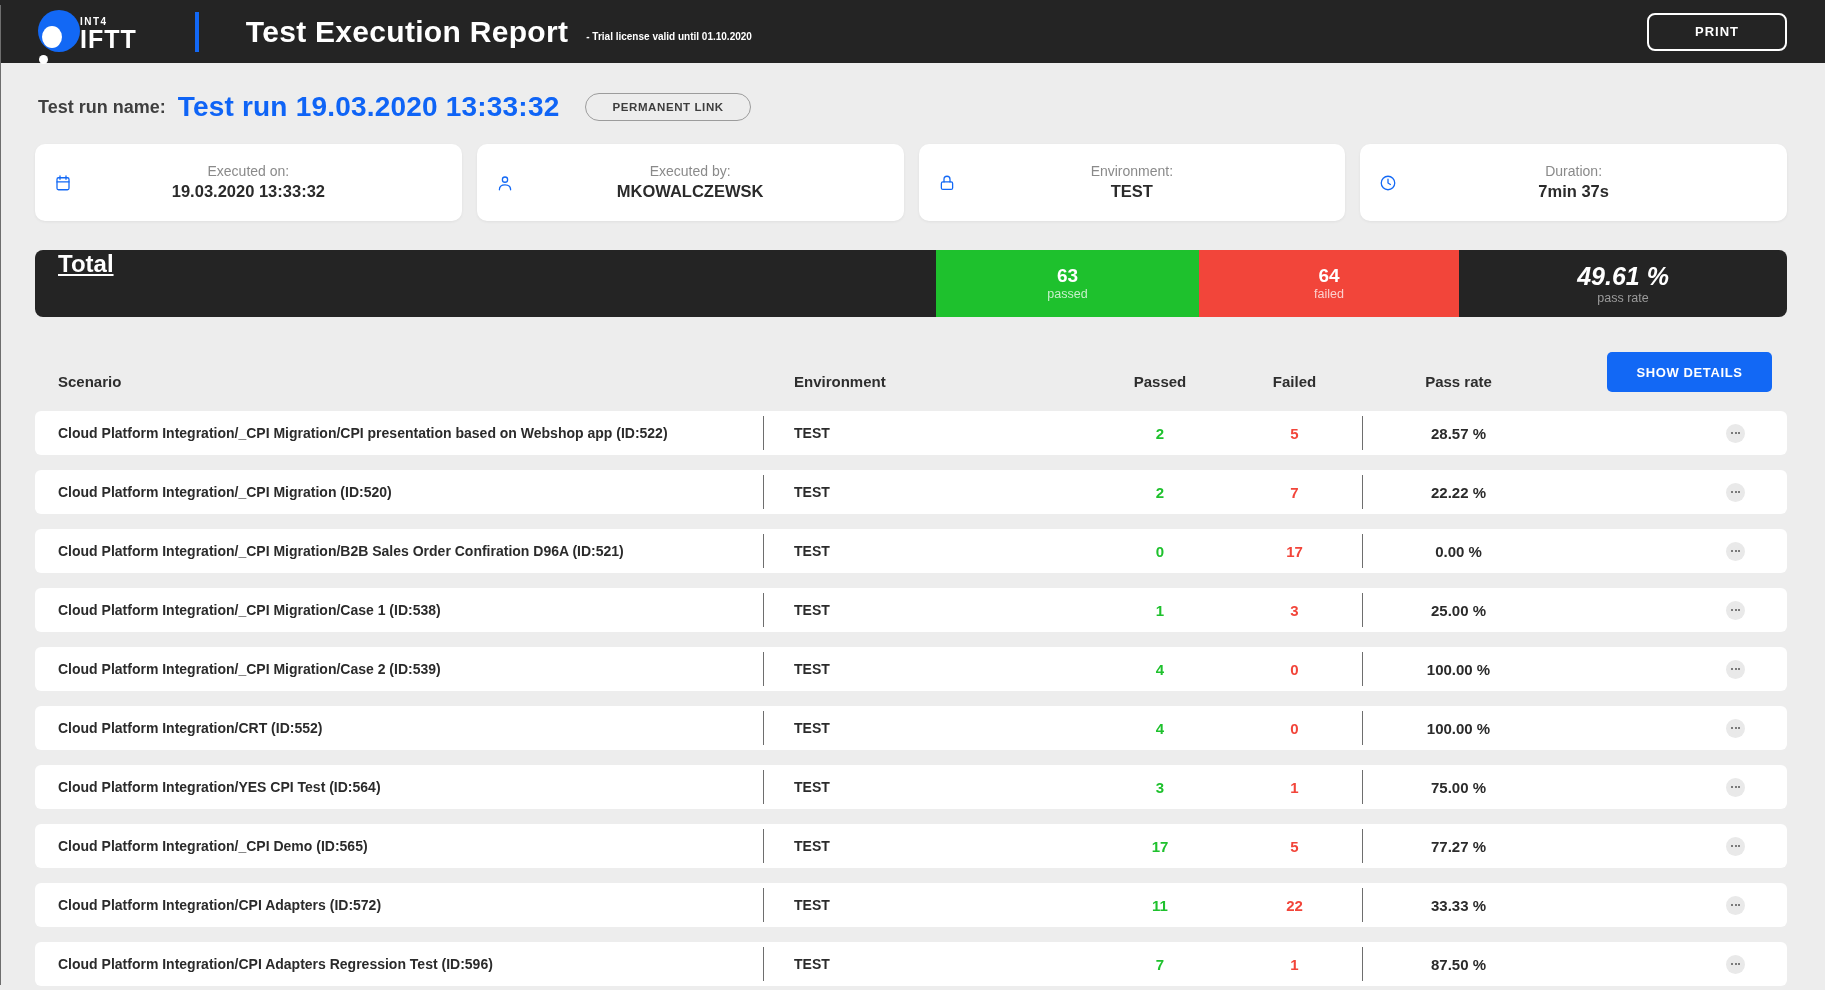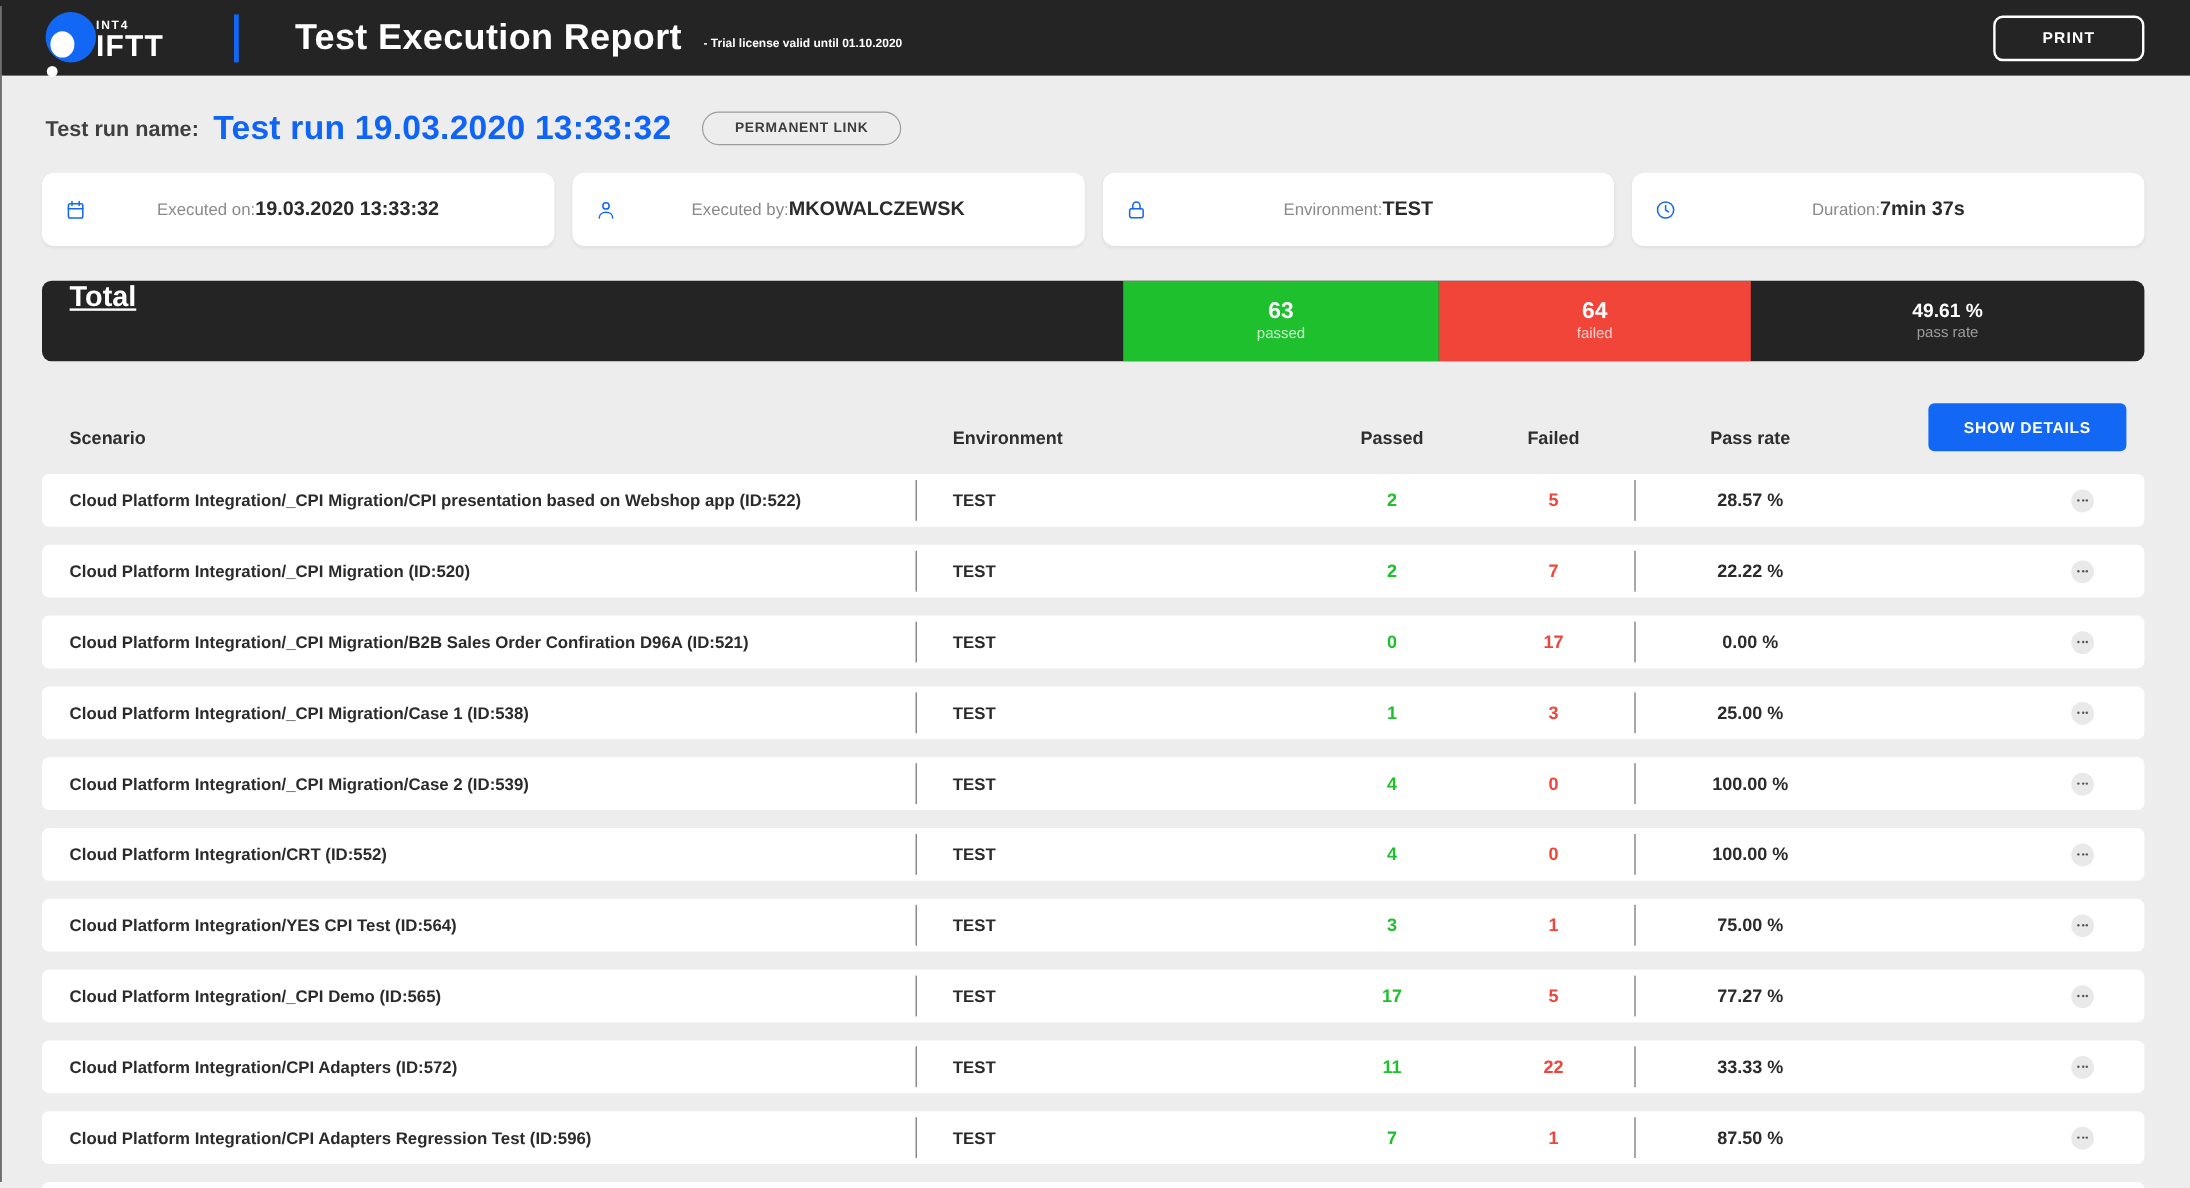--- a/index.html
+++ b/index.html
@@ -14,55 +14,55 @@
   .logo-mark::before { content:""; position:absolute; width:20px; height:22px; border-radius:50%;
     background:#fff; left:4px; bottom:4px; }
   .logo-mark::after { content:""; position:absolute; width:9px; height:9px; border-radius:50%;
     background:#fff; left:1px; bottom:-12px; }
   .logo-text { display:flex; flex-direction:column; line-height:1; }
   .brand-top { font-size:10px; font-weight:bold; letter-spacing:1.5px; }
   .brand-bottom { font-size:25px; font-weight:bold; letter-spacing:1px; }
   .title-divider { width:4px; height:40px; background:#1268f5; margin:0 47px 0 58px; }
   .page-title { font-size:30px; font-weight:bold; letter-spacing:.3px; }
   .license-note { font-size:10px; font-weight:bold; color:#fff; margin-left:18px; padding-top:10px; }
-  .print-button { margin-left:auto; width:126px; height:38px; background:transparent; color:#fff;
+  .print-button { margin-left:auto; width:140px; height:38px; background:transparent; color:#fff;
     border:2px solid #fff; border-radius:8px; font-size:13px; font-weight:bold; letter-spacing:1px;
     font-family:inherit; cursor:pointer; }
 
   .content { width:1752px; margin:0 auto 0 35px; }
 
   
   .test-run-bar { margin-top:25px; height:38px; display:flex; align-items:center; padding-left:3px; }
   .test-run-label { font-size:18px; font-weight:bold; color:#3f3f3f; }
   .test-run-name { font-size:28px; font-weight:bold; color:#0f64f6; margin-left:12px; letter-spacing:.2px; }
   .permanent-link-button { margin-left:26px; height:28px; padding:0 26px; border-radius:15px;
     border:1px solid #9c9c9c; background:transparent; color:#3d3d3d; font-size:11.5px; font-weight:bold;
     letter-spacing:.6px; font-family:inherit; cursor:pointer; }
 
   
   .cards { margin-top:18px; display:flex; gap:15px; }
-  .card { flex:1; height:61px; background:#fff; border-radius:10px; position:relative;
-    display:flex; flex-direction:row; align-items:center; justify-content:center;
+  .card { flex:1; height:77px; background:#fff; border-radius:10px; position:relative;
+    display:flex; flex-direction:column; align-items:center; justify-content:center;
     box-shadow:0 1px 3px rgba(0,0,0,.06);text-align:center; }
   .card .icon { position:absolute; left:19px; top:50%; transform:translateY(-50%); width:18px; height:18px; }
   .card-label { font-size:14px; color:#8a8a8a; line-height:1.25; }
   .card-value { font-size:16.5px; font-weight:bold; color:#2b2b2b; line-height:1.25; }
 
   
   .total-bar { margin-top:29px; height:67px; background:#242424; border-radius:8px;
     display:flex; overflow:hidden; color:#fff; }
   .total-label-seg { width:901px; display:flex; padding-left:23px;text-decoration:underline; }
   .total-label { font-size:24px; font-weight:bold; }
   .seg { display:flex; flex-direction:column; align-items:center; justify-content:center; line-height:1.2; }
   .seg-passed { width:263px; background:#1ec12d; }
   .seg-failed { width:260px; background:#f2453a; }
   .seg-rate { flex:1; }
   .seg-value { font-size:19px; font-weight:bold; }
   .seg-sub { font-size:12.5px; color:rgba(255,255,255,.75); }
-  .seg-rate .seg-value { font-size:16px; }
+  .seg-rate .seg-value { font-size:25px;font-style:italic; }
   .seg-rate .seg-sub { color:#9b9b9b; }
 
   
   .row-grid { display:grid; grid-template-columns:728px 330px 134px 135px 193px auto; align-items:center; }
   .table-head { margin-top:34px; height:41px; position:relative; }
   .table-head .row-grid { height:100%; align-items:end; padding-bottom:2px; }
   .th { font-size:15px; font-weight:bold; color:#2e2e2e; }
   .th-scenario { padding-left:23px; }
   .th-env { padding-left:31px; }
   .th-center { text-align:center; }

